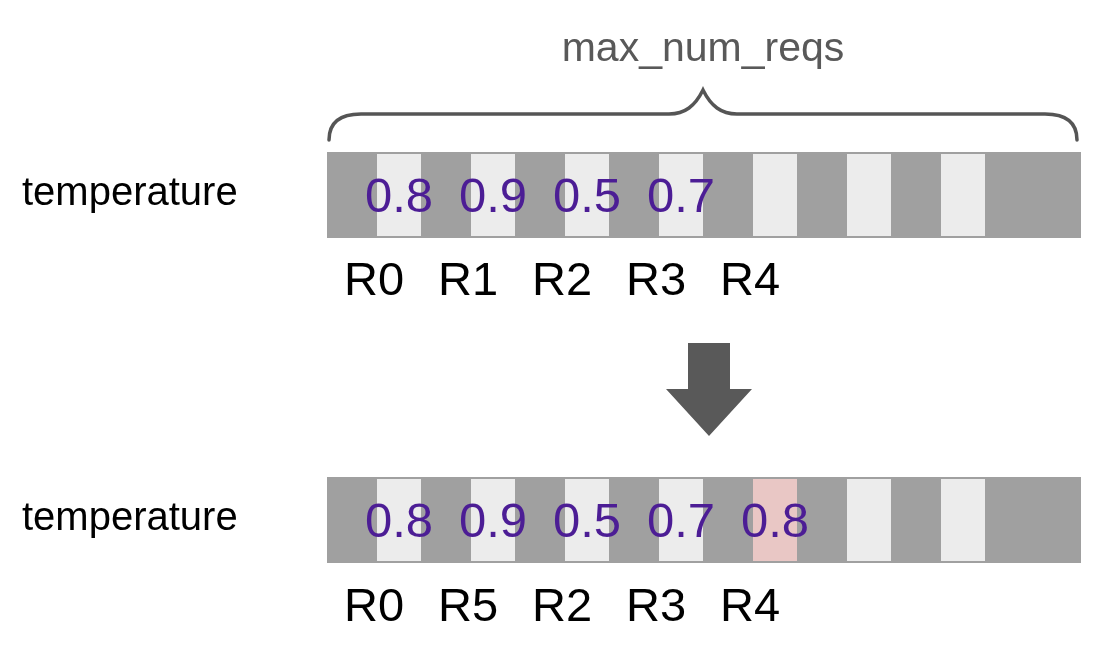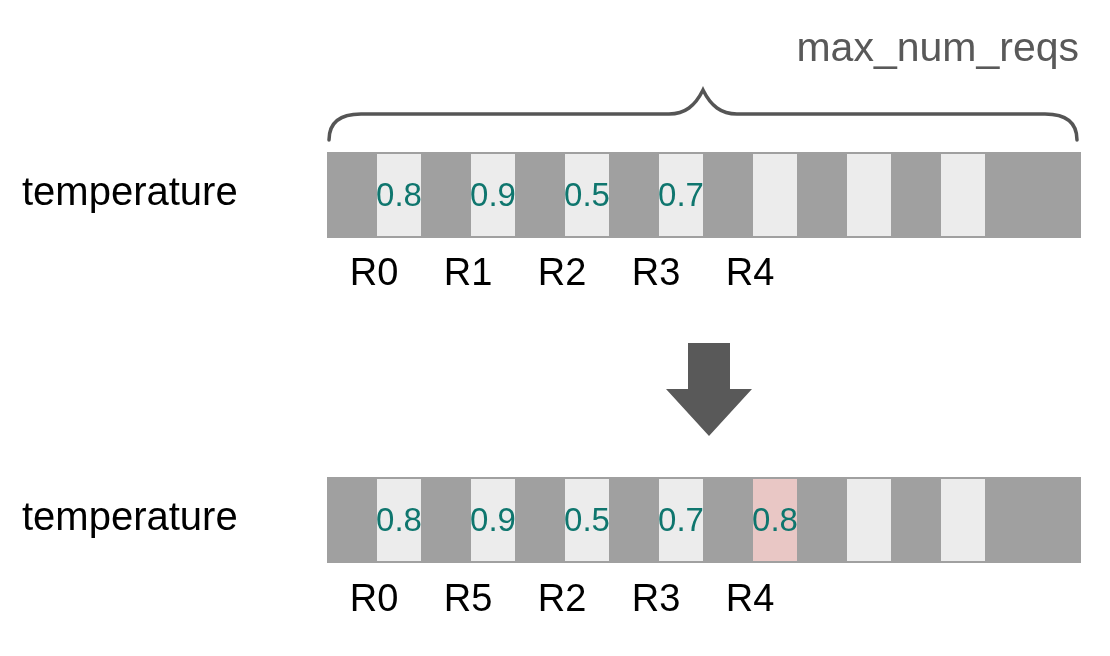--- a/index.html
+++ b/index.html
@@ -7,21 +7,21 @@
     position: relative;
     width: 1110px;
     height: 656px;
     background: #ffffff;
     font-family: "Liberation Sans", sans-serif;
     overflow: hidden;
   }
   .title {
     position: absolute;
     left: 327px; top: 24px; width: 752px;
-    text-align: right;
+    text-align: center;
     font-size: 41px;
     color: #595959;
   }
   .brace-svg { position: absolute; left: 327px; top: 86px; }
   .row-label {
     position: absolute;
     left: 22px;
     font-size: 40px;
     color: #000000;
   }
@@ -37,31 +37,31 @@
     background: #a0a0a0;
     border: 2px solid #a0a0a0;
   }
   .cell-row.r1 { top: 152px; }
   .cell-row.r2 { top: 477px; }
   .cell {
     background: #ececec;
     display: flex;
     align-items: center;
     justify-content: center;
-    font-size: 33px;
-    color: #0f766e;
+    font-size: 49px;
+    color: #4c1d95;
     margin-left: 48px;
   }
   .cell.highlighted { background: #e9c7c5; }
   .label-row {
     position: absolute;
     left: 327px;
     display: grid;
     grid-template-columns: repeat(8, 94px);
-    font-size: 38px;
+    font-size: 47px;
     color: #000000;
   }
   .label-row.r1 { top: 251px; }
   .label-row.r2 { top: 577px; }
   .label-row .req-label { text-align: center; }
   .arrow-svg { position: absolute; left: 665px; top: 343px; }
   .transition-text {
     position: absolute;
     left: 830px; top: 329px; width: 280px;
     text-align: center;

